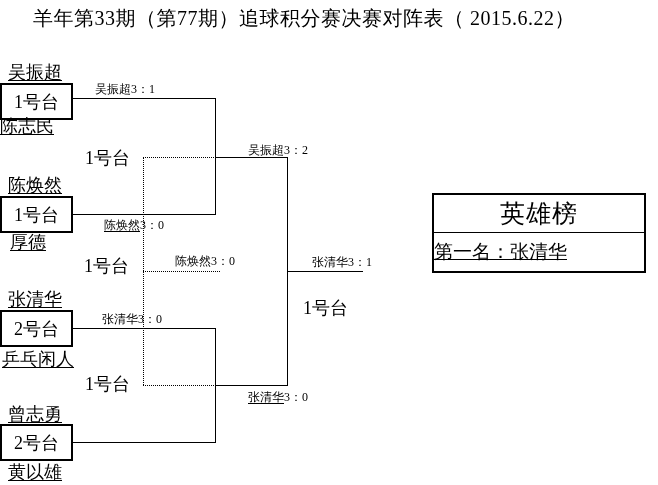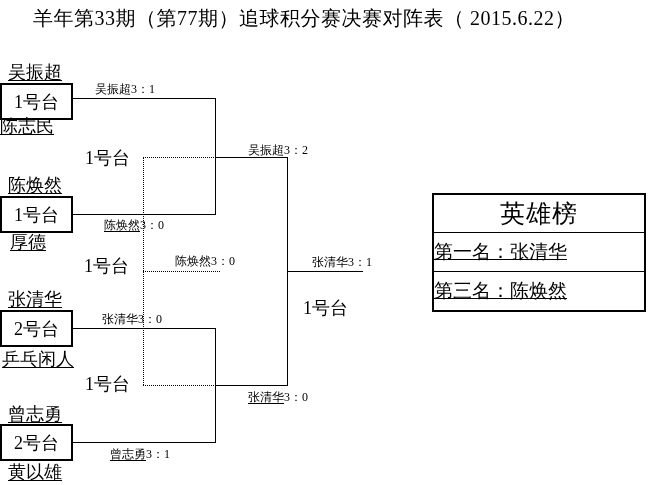--- a/index.html
+++ b/index.html
@@ -72,21 +72,20 @@
   <div class="pname" style="left:2px;top:350px">乒乓闲人</div>
   <div class="hline" style="left:73px;top:328px;width:143px"></div>
   <div class="lbl" style="left:102px;top:310px"><span>张清华</span><span>3：0</span></div>
 
   <div class="pname" style="left:8px;top:405px">曾志勇</div>
   <div class="tbox" style="top:424px">
     <span>2号台</span>
   </div>
   <div class="pname" style="left:8px;top:463px">黄以雄</div>
   <div class="hline" style="left:73px;top:442px;width:143px"></div>
-  <div class="lbl" style="left:110px;top:445px"><span class="un">曾志勇</span><span>3：1</span></div>
 
   <div class="vline" style="left:215px;top:98px;height:117px"></div>
   <div class="vline" style="left:215px;top:328px;height:115px"></div>
   <div class="hline" style="left:215px;top:157px;width:73px"></div>
   <div class="hline" style="left:215px;top:385px;width:73px"></div>
   <div class="vline" style="left:287px;top:157px;height:229px"></div>
   <div class="hline" style="left:287px;top:271px;width:76px"></div>
 
   <div class="dvline" style="left:143px;top:157px;height:228px"></div>
   <div class="dhline" style="left:143px;top:157px;width:73px"></div>
@@ -99,16 +98,15 @@
   <div class="lbl" style="left:312px;top:253px"><span>张清华</span><span>3：1</span></div>
 
   <div class="tlabel" style="left:85px;top:149px">1号台</div>
   <div class="tlabel" style="left:84px;top:257px">1号台</div>
   <div class="tlabel" style="left:85px;top:375px">1号台</div>
   <div class="tlabel" style="left:303px;top:299px">1号台</div>
 
   <div class="hero">
     <div class="hero-header">英雄榜</div>
     <div class="hero-row">第一名：张清华</div>
-    <div class="hero-row">第三名：陈焕然</div>
   </div>
 
 </div>
 
 </body></html>

